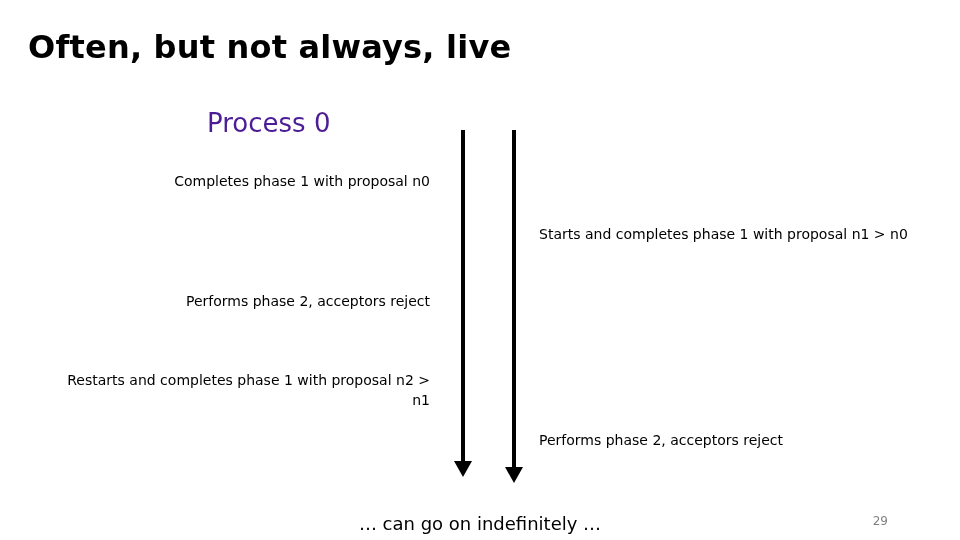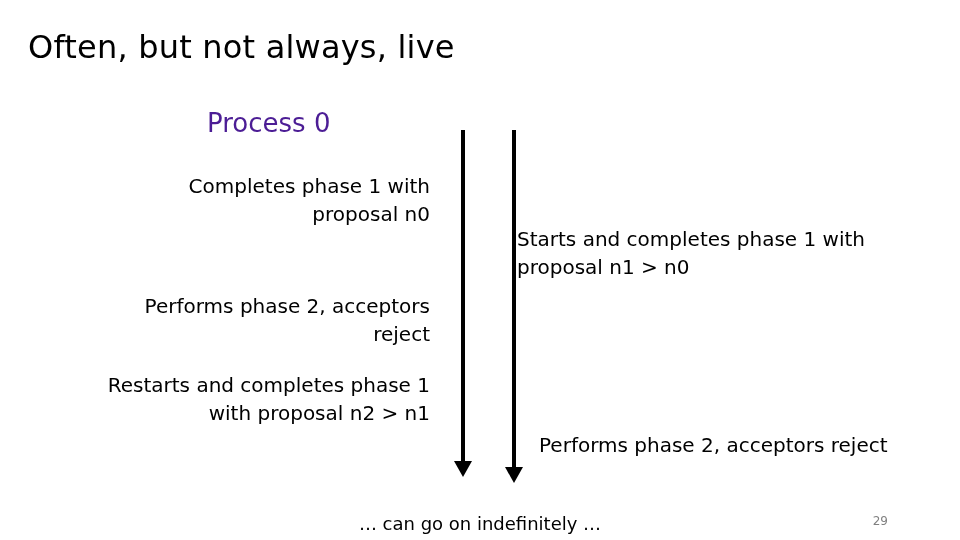--- a/index.html
+++ b/index.html
@@ -19,42 +19,42 @@
     width: 960px;
     height: 540px;
   }
   .slide-title {
     position: absolute;
     left: 28px;
     top: 28px;
     font-size: 32px;
     color: #000000;
     font-family: "DejaVu Sans", sans-serif;
-    font-weight: 400;
+    font-weight: 700;
     letter-spacing: 0.2px;
     white-space: nowrap;
   }
   .proc-header {
     position: absolute;
     font-size: 26px;
     color: #4c1d95;
     font-family: "DejaVu Sans", sans-serif;
     white-space: nowrap;
   }
   #proc0-header {
     left: 207px;
     top: 108px;
   }
   #proc1-header {
     left: 594px;
     top: 108px;
   }
   .note {
     position: absolute;
-    font-size: 20px;
+    font-size: 14px;
     color: #000000;
     line-height: 1.42;
     font-family: "DejaVu Sans", sans-serif;
   }
   .note.right-align {
     text-align: right;
   }
   .note.left-align {
     text-align: left;
   }
@@ -67,21 +67,21 @@
     left: 100px;
     top: 292px;
     width: 330px;
   }
   #note-p0-3 {
     left: 60px;
     top: 371px;
     width: 370px;
   }
   #note-p1-1 {
-    left: 517px;
+    left: 539px;
     top: 225px;
     width: 400px;
   }
   #note-p1-2 {
     left: 539px;
     top: 431px;
     width: 400px;
   }
   #note-bottom {
     left: 290px;

